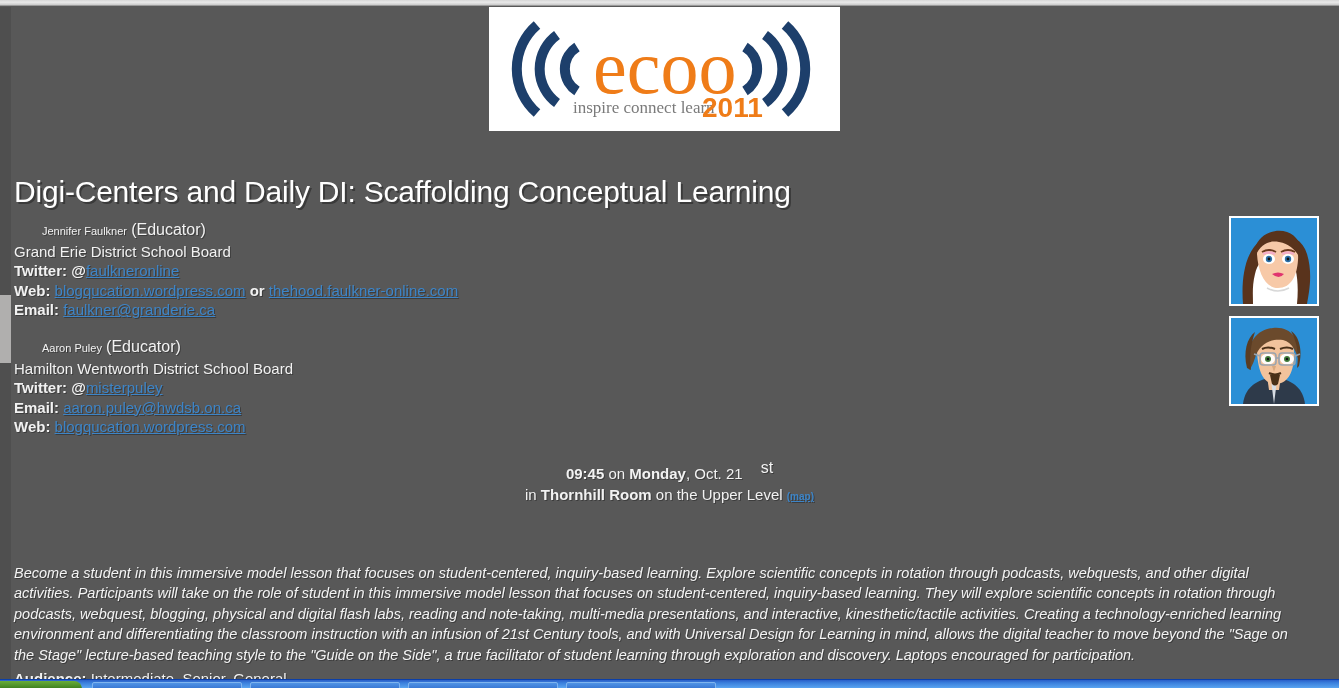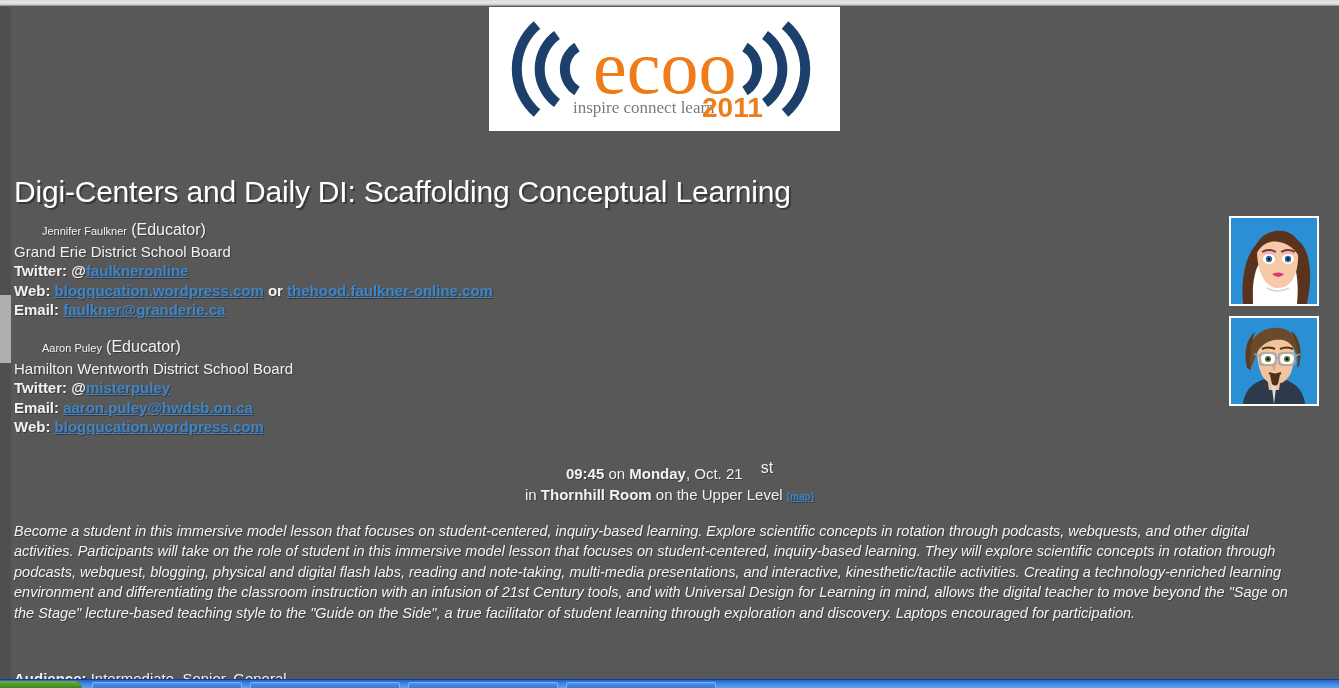--- a/index.html
+++ b/index.html
@@ -81,21 +81,21 @@
   }
   .presenter-1 { top: 213px; }
   .presenter-2 { top: 330px; }
   .p-name { font-size: 11px; margin-left: 28px; }
   .p-role { font-size: 16px; }
   .p-org  { font-size: 15px; }
   .lbl { font-weight: bold; }
   a.lnk {
     color: #3d85c8;
     text-decoration: underline;
-    font-weight: bold;
+    font-weight: normal;
     text-shadow: 1px 1px 0 #3c3c3c;
   }
   .or-txt { font-weight: bold; }
 
   
   .avatar {
     position: absolute;
     width: 86px; height: 86px;
     border: 2px solid #ffffff;
     background: #2b8fd6;
@@ -121,21 +121,21 @@
   a.map-link {
     color: #3d85c8;
     text-decoration: underline;
     font-size: 10px;
     font-weight: bold;
   }
 
   
   .description {
     position: absolute;
-    left: 14px; top: 514px;
+    left: 14px; top: 556px;
     width: 1283px;
     font-size: 14.5px;
     line-height: 20.4px;
     font-style: italic;
     color: #f4f4f4;
     text-shadow: 1px 1px 0 #3c3c3c;
     text-align: left;
   }
 
   

